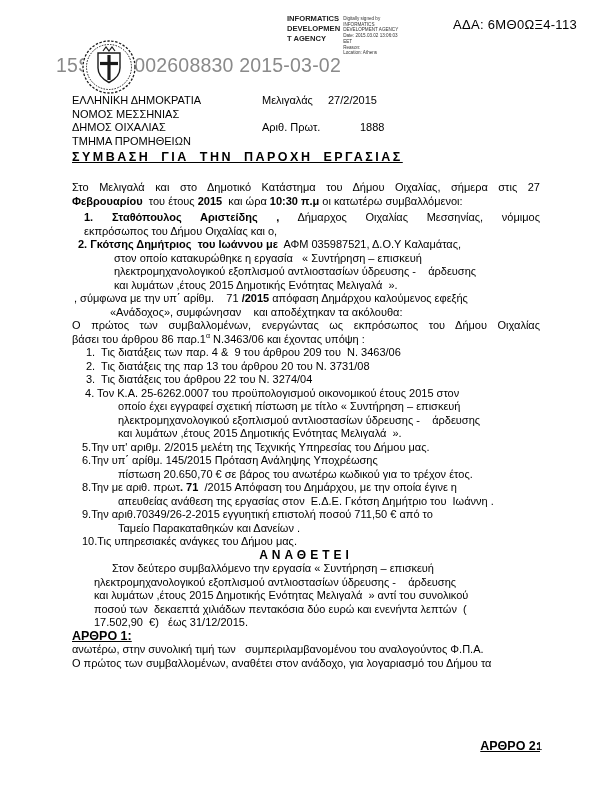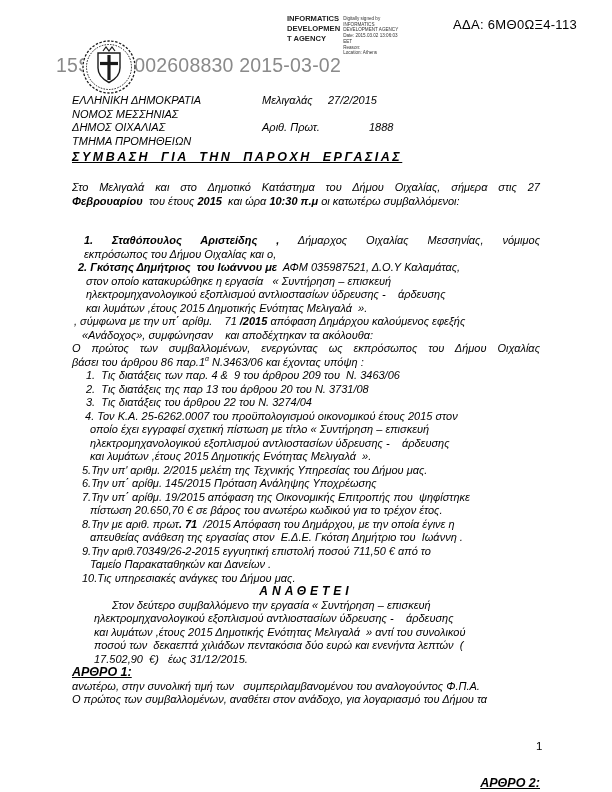--- a/index.html
+++ b/index.html
@@ -9,39 +9,39 @@
   
   .watermark{position:absolute;left:56px;top:54px;font-size:19.5px;letter-spacing:.2px;
              color:#8a8a8a;white-space:pre;z-index:1;}
   .emblem{position:absolute;left:80px;top:38px;z-index:2;}
   .ada{position:absolute;top:17px;right:35px;font-size:13px;letter-spacing:.3px;z-index:3;}
   .stamp{position:absolute;left:287px;top:14px;display:flex;gap:3px;z-index:3;}
   .stamp-agency{font-weight:bold;font-size:7.6px;line-height:9.8px;white-space:pre;color:#222;}
   .stamp-details{font-size:4.6px;line-height:5.7px;white-space:pre;color:#333;padding-top:2px;}
 
   
-  .doc{position:absolute;left:72px;top:94px;width:468px;font-size:11px;line-height:13.5px;z-index:2;font-style:italic;}
+  .doc{position:absolute;left:72px;top:94px;width:468px;font-size:11px;line-height:13.5px;z-index:2;}
   .ln{white-space:pre;}
   .ln.j{white-space:normal;text-align:justify;text-align-last:justify;}
   .ln.i1{padding-left:4px;}
-  .ln.i2{padding-left:8px;}
+  .ln.i2{padding-left:8px;margin-left:28px;}
   .ln.i3{padding-left:18px;}
   .b{font-weight:bold;}
   sup{font-size:7px;line-height:0;}
 
   .lh-row{position:relative;}
   .lh-place{position:absolute;left:190px;top:0;}
   .lh-date{position:absolute;left:256px;top:0;}
   .lh-prot{position:absolute;left:190px;top:0;}
-  .lh-protval{position:absolute;left:297px;top:0;}
+  .lh-protval{position:absolute;left:288px;top:0;}
 
   .title{text-align:left;margin:2px 0 16px 0;line-height:15px;}
   .title span{font-weight:bold;font-size:12.5px;letter-spacing:2.5px;word-spacing:5px;
               text-decoration:underline;}
-  .intro{margin-bottom:26px;}
+  .intro{margin-bottom:3px;}
   .party1{padding-left:12px;}
   .party2{padding-left:6px;}
   .cont{padding-left:2px;}
   .items{padding-left:10px;}
   .h-center{text-align:center;font-weight:bold;font-size:12px;letter-spacing:4px;}
   .award{padding-left:22px;}
   .arthro-h{font-weight:bold;font-size:12.5px;}
   .arthro-h span{text-decoration:underline;}
   .arthro2{margin-top:70px;text-align:right;}
   .pagenum{position:absolute;left:536px;top:740px;font-size:11.5px;z-index:2;}
@@ -129,21 +129,20 @@
     <div class="items">
         <div class="ln i1"><span>1.  Τις διατάξεις των παρ. 4 &amp;  9 του άρθρου 209 του  Ν. 3463/06</span></div>
         <div class="ln i1"><span>2.  Τις διατάξεις της παρ 13 του άρθρου 20 του Ν. 3731/08</span></div>
         <div class="ln i1"><span>3.  Τις διατάξεις του άρθρου 22 του Ν. 3274/04</span></div>
         <div class="ln"><span> 4. Τον Κ.Α. 25-6262.0007 του προϋπολογισμού οικονομικού έτους 2015 στον</span></div>
         <div class="ln i2"><span>οποίο έχει εγγραφεί σχετική πίστωση με τίτλο « Συντήρηση – επισκευή</span></div>
         <div class="ln i2"><span>ηλεκτρομηχανολογικού εξοπλισμού αντλιοστασίων ύδρευσης -    άρδευσης</span></div>
         <div class="ln i2"><span>και λυμάτων ,έτους 2015 Δημοτικής Ενότητας Μελιγαλά  ».</span></div>
         <div class="ln"><span>5.Την υπ' αριθμ. 2/2015 μελέτη της Τεχνικής Υπηρεσίας του Δήμου μας.</span></div>
         <div class="ln"><span>6.Την υπ΄ αρίθμ. 145/2015 Πρόταση Ανάληψης Υποχρέωσης</span></div>
-        <div class="ln"><span>7.Την υπ΄ αρίθμ. 19/2015 απόφαση της Οικονομικής Επιτροπής που  ψηφίστηκε</span></div>
         <div class="ln i2"><span>πίστωση 20.650,70 € σε βάρος του ανωτέρω κωδικού για το τρέχον έτος.</span></div>
         <div class="ln"><span>8.Την με αριθ. πρωτ</span><span class="b">. 71</span><span>  /2015 Απόφαση του Δημάρχου, με την οποία έγινε η</span></div>
         <div class="ln i2"><span>απευθείας ανάθεση της εργασίας στον  Ε.Δ.Ε. Γκότση Δημήτριο του  Ιωάννη .</span></div>
         <div class="ln"><span>9.Την αριθ.70349/26-2-2015 εγγυητική επιστολή ποσού 711,50 € από το</span></div>
         <div class="ln i2"><span>Ταμείο Παρακαταθηκών και Δανείων .</span></div>
         <div class="ln"><span>10.Τις υπηρεσιακές ανάγκες του Δήμου μας.</span></div>
       </div>
 
     <div class="h-center">ΑΝΑΘΕΤΕΙ</div>
 

